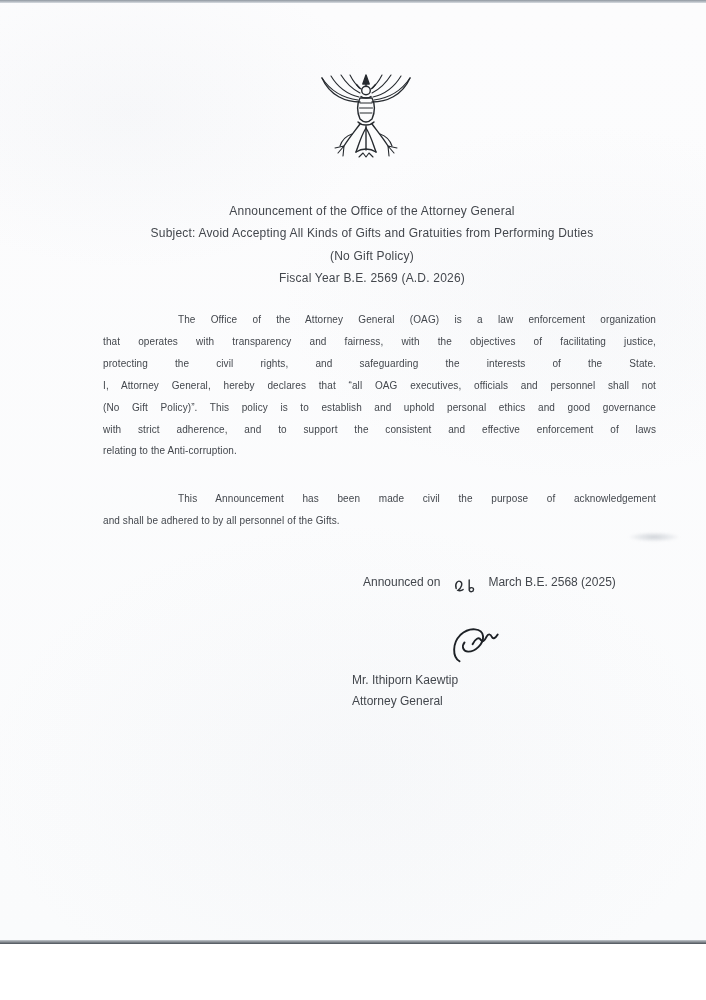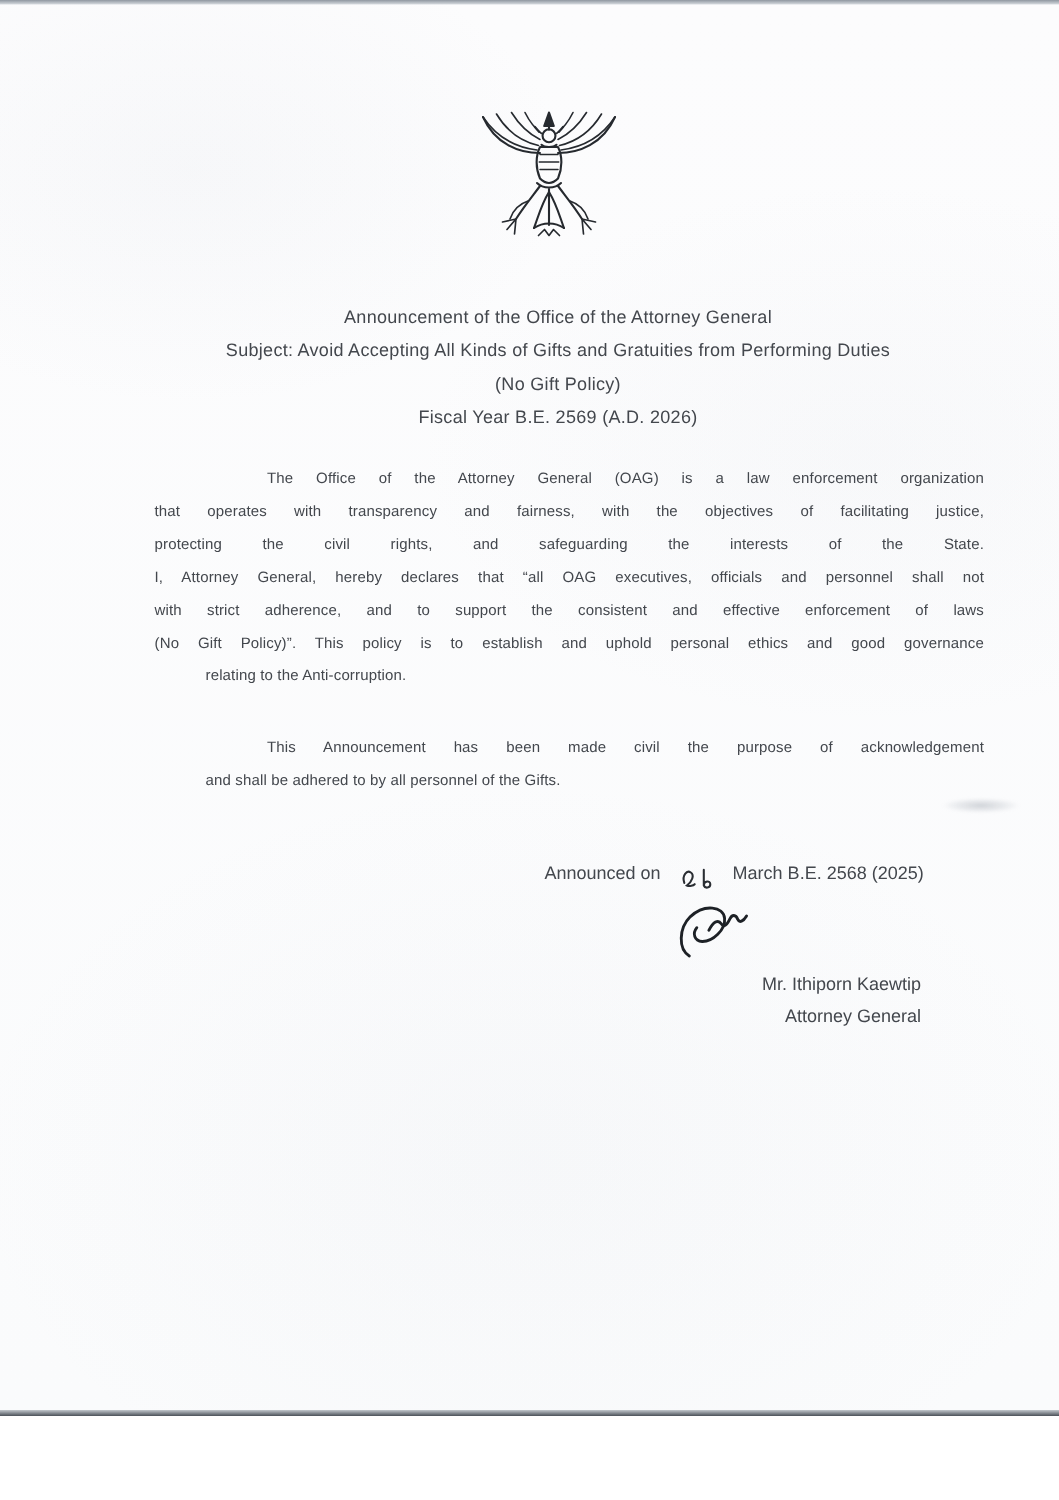--- a/index.html
+++ b/index.html
@@ -26,30 +26,30 @@
 
   .heading { position:absolute; left:0; top:200px; width:100%;
     text-align:center; font-size:12px; line-height:22.4px;
     letter-spacing:0.2px; transform:translateX(19px); }
 
   .para { position:absolute; left:103px; width:553px;
     font-size:10px; line-height:21.9px; letter-spacing:0.1px; }
   .p1 { top:309px; }
   .p2 { top:488px; }
   .bline { text-align:justify; text-align-last:justify; }
-  .bline.last { text-align-last:left;margin-left:34px; }
+  .bline.last { text-align-last:left; }
   .bline.first-indent { text-indent:75px; }
 
   .date-row { position:absolute; left:363px; top:575px; font-size:12px;
     display:flex; align-items:baseline; gap:11px; white-space:nowrap; }
   .hand-day { align-self:center; transform:translateY(2px); }
   .hand-day svg { display:block; }
 
-  .sig-block { position:absolute; left:352px; top:596px; width:262px;
-    text-align:right; font-size:12px; line-height:21px; }
+  .sig-block { position:absolute; left:352px; top:620px; width:262px;
+    text-align:left; font-size:12px; line-height:21px; }
   .sig-mark { height:44px; display:flex; justify-content:center; align-items:flex-end; }
   .sig-mark svg { transform:rotate(-6deg); }
   .sig-name { margin-top:6px; }
 </style>
 </head>
 <body>
 
 <div class="page">
   <div class="edge-top"></div>
 
@@ -94,22 +94,22 @@
     <div>Subject: Avoid Accepting All Kinds of Gifts and Gratuities from Performing Duties</div>
     <div>(No Gift Policy)</div>
     <div>Fiscal Year B.E. 2569 (A.D. 2026)</div>
   </div>
 
   <div class="para p1">
       <div class="bline first-indent">The Office of the Attorney General (OAG) is a law enforcement organization</div>
       <div class="bline">that operates with transparency and fairness, with the objectives of facilitating justice,</div>
       <div class="bline">protecting the civil rights, and safeguarding the interests of the State.</div>
       <div class="bline">I, Attorney General, hereby declares that “all OAG executives, officials and personnel shall not</div>
+      <div class="bline">(No Gift Policy)”. This policy is to establish and uphold personal ethics and good governance</div>
       <div class="bline">with strict adherence, and to support the consistent and effective enforcement of laws</div>
-      <div class="bline">(No Gift Policy)”. This policy is to establish and uphold personal ethics and good governance</div>
       <div class="bline last">relating to the Anti-corruption.</div>
     </div>
 
   <div class="para p2">
       <div class="bline first-indent">This Announcement has been made civil the purpose of acknowledgement</div>
       <div class="bline last">and shall be adhered to by all personnel of the Gifts.</div>
     </div>
 
   <div class="date-row">
     <span>Announced on</span>

